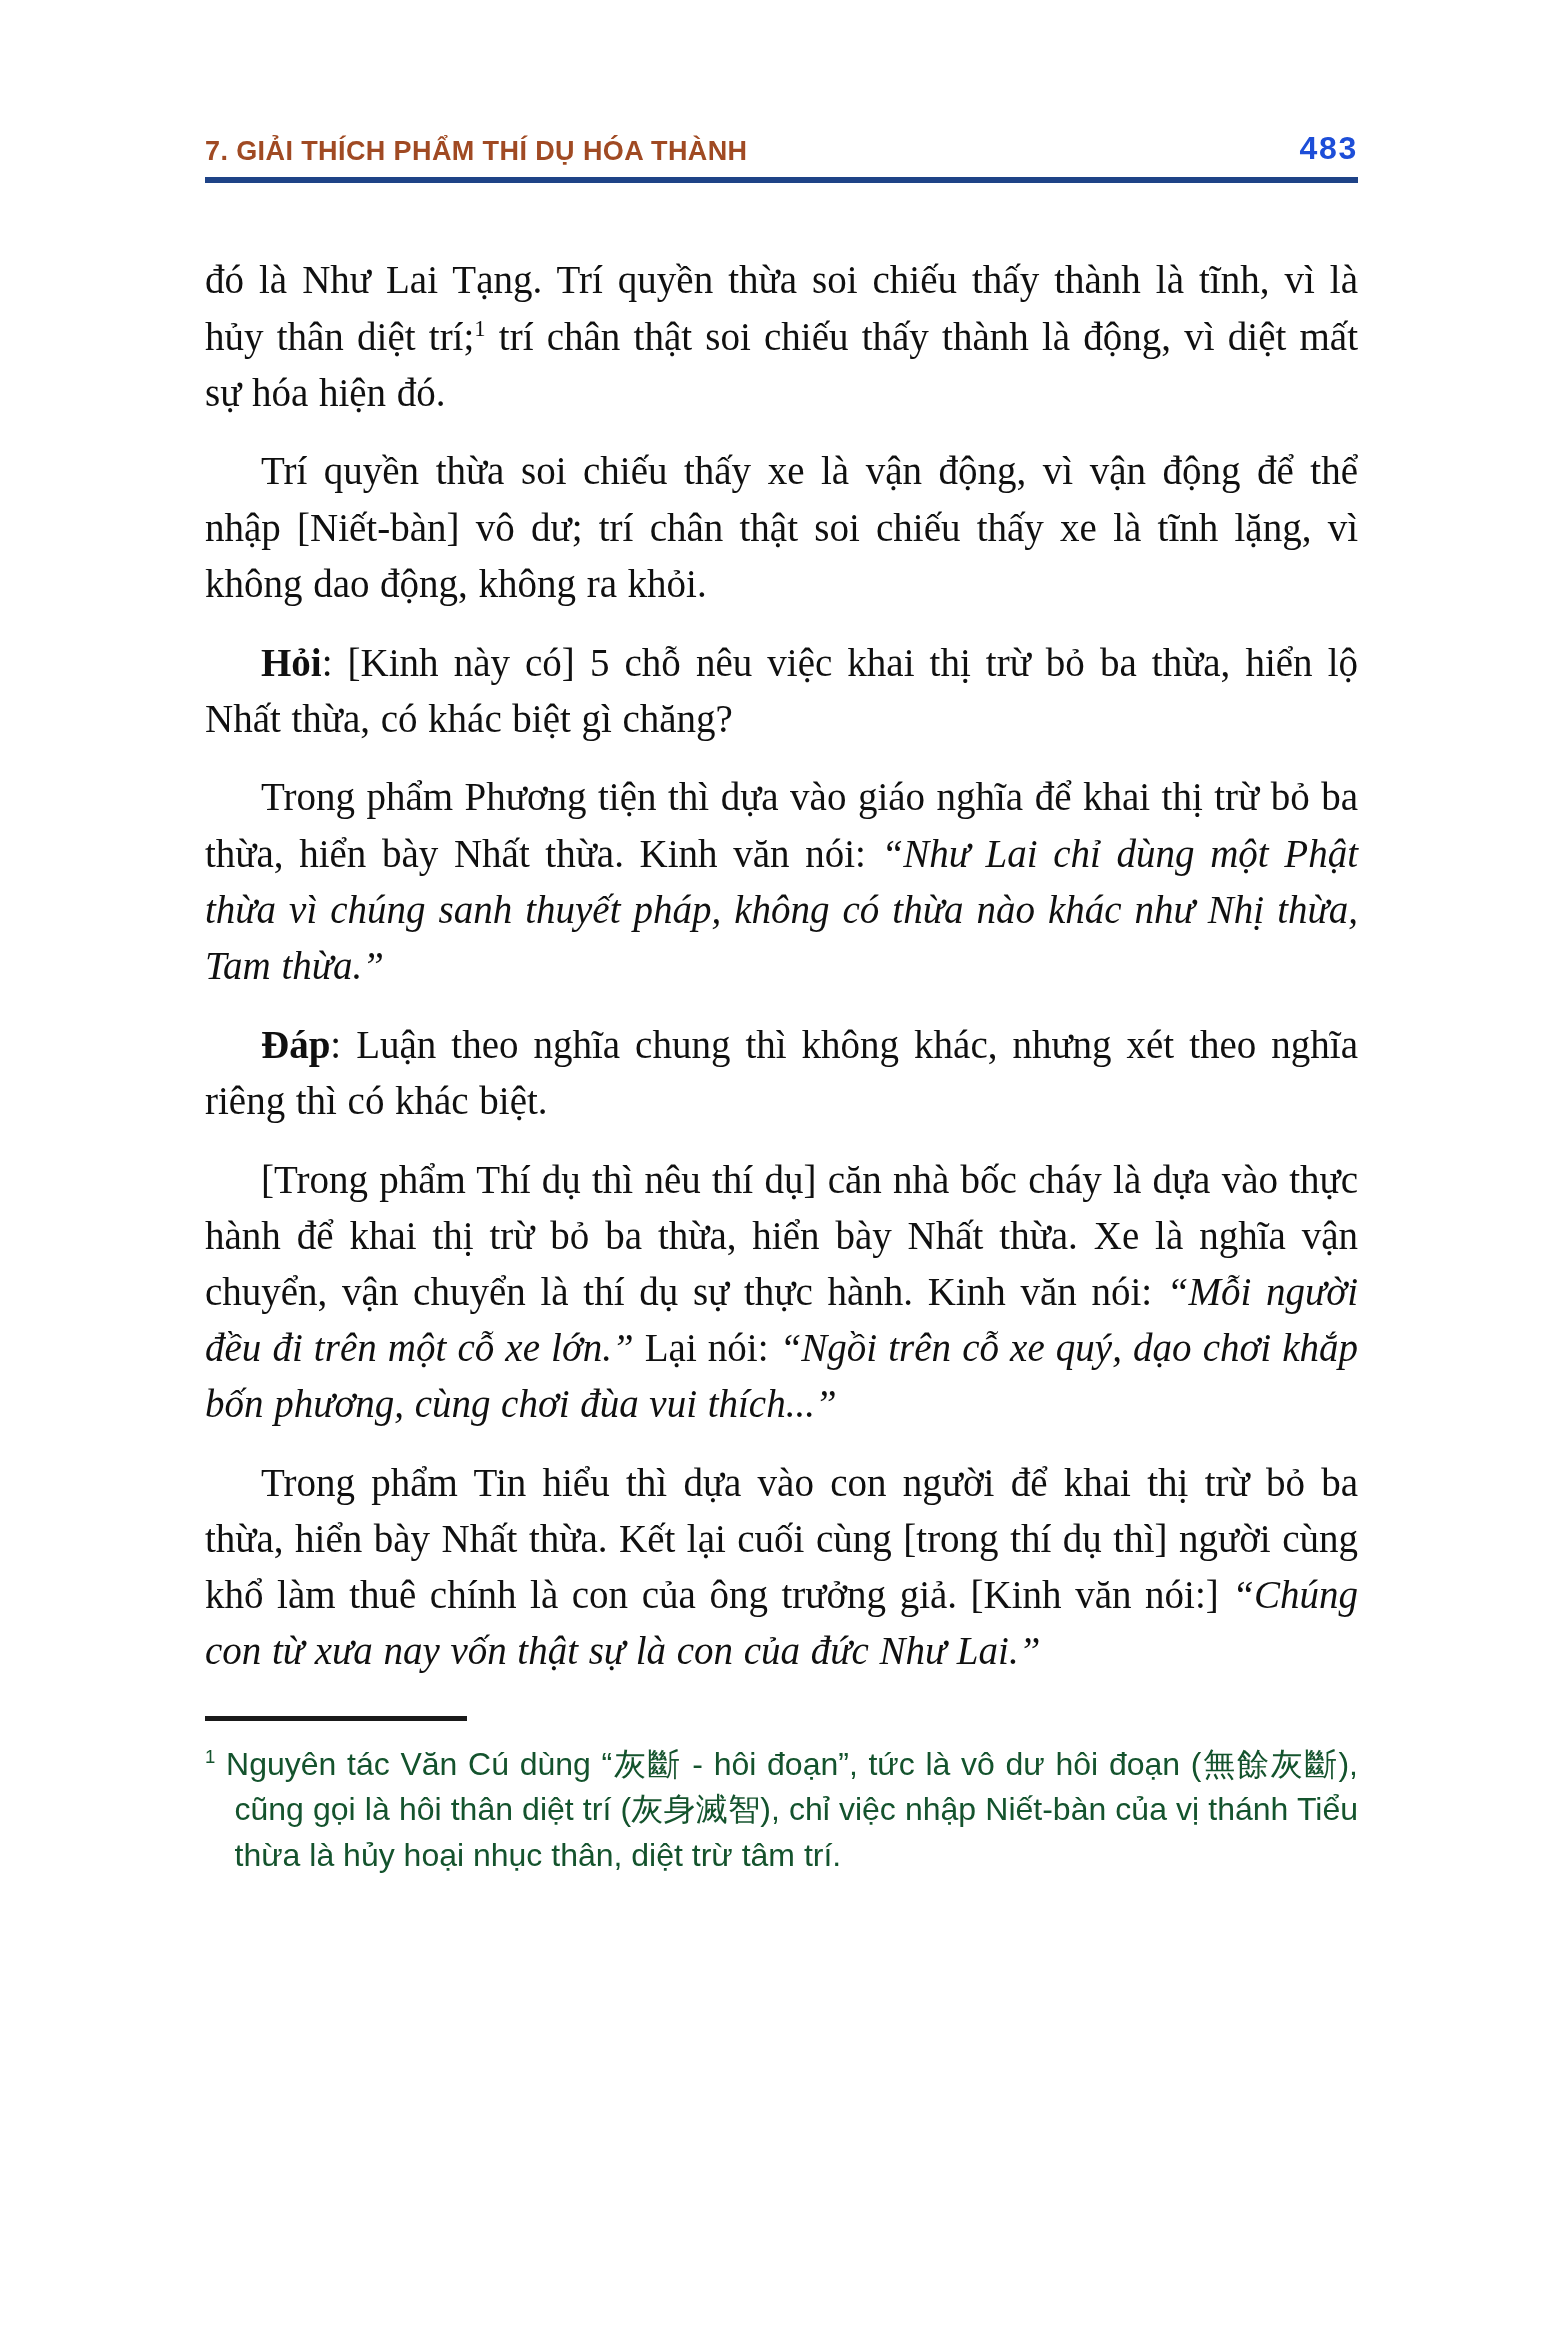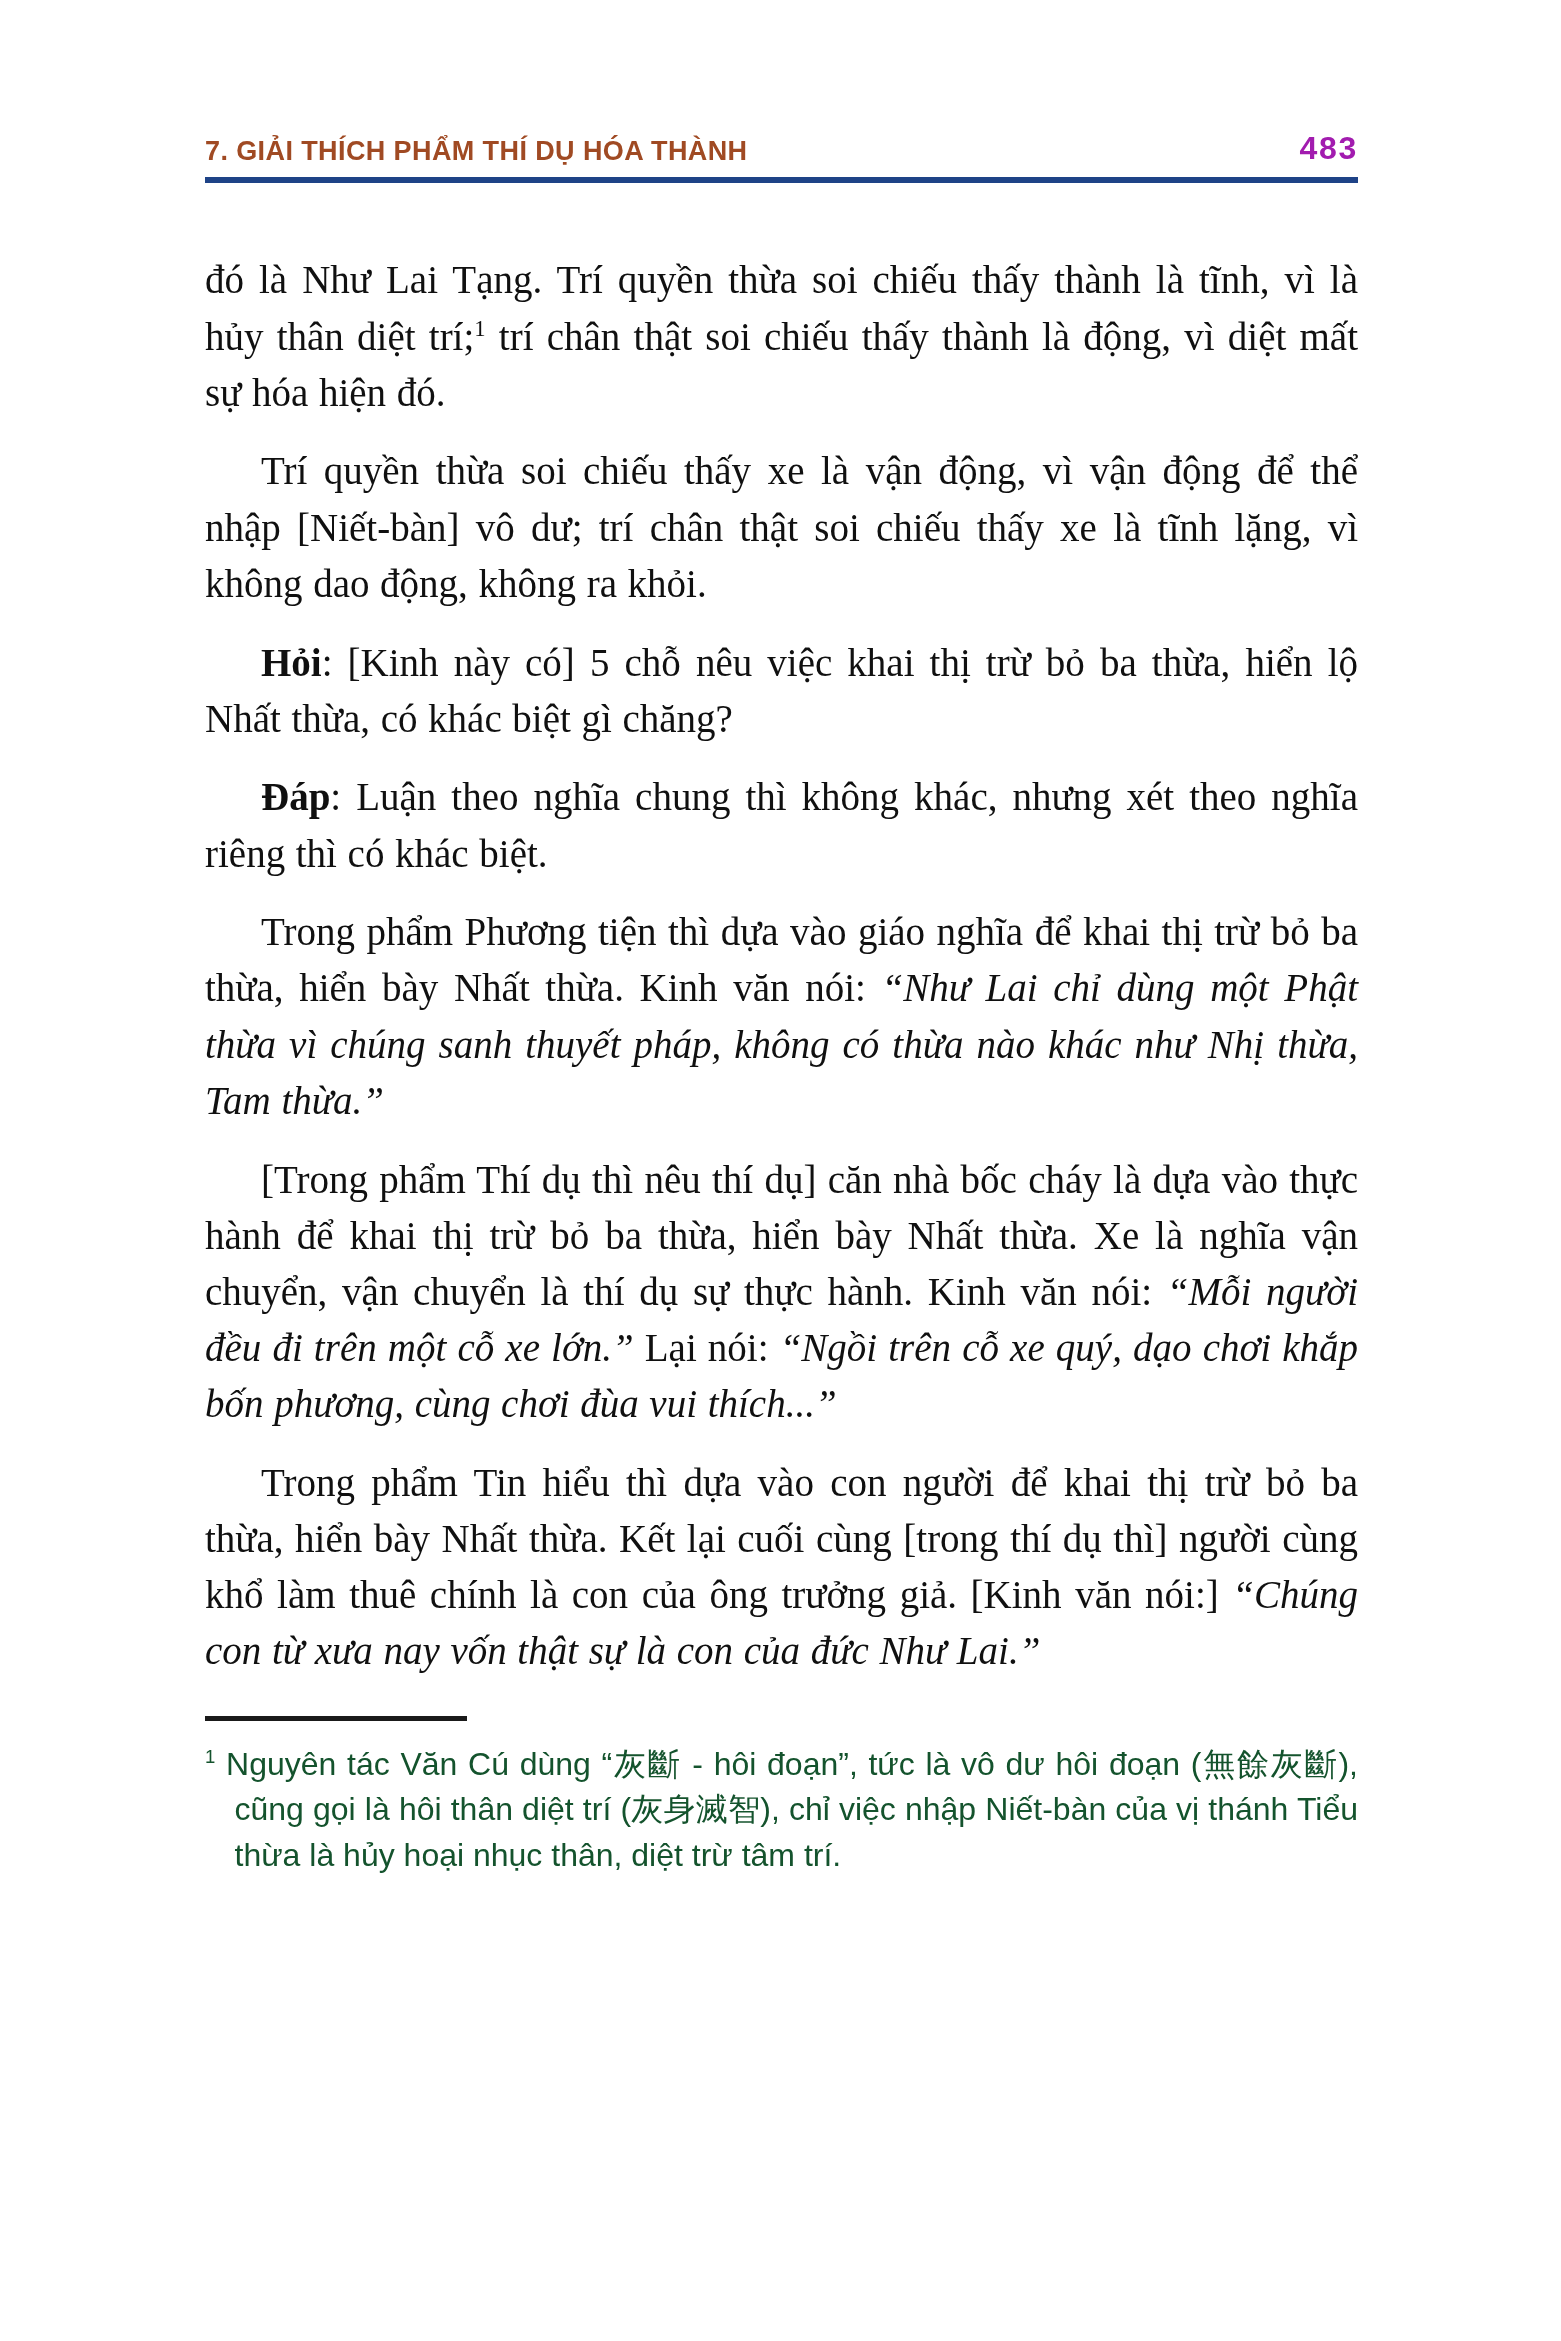--- a/index.html
+++ b/index.html
@@ -21,21 +21,21 @@
     align-items: flex-end;
     font-family: "Liberation Sans", "DejaVu Sans", sans-serif;
   }
   .chapter-title {
     color: var(--title-color, #A04A23);
     font-weight: bold;
     font-size: 27px;
     letter-spacing: 0.4px;
   }
   .page-number {
-    color: #a21caf;
+    color: #1d4ed8;
     font-weight: bold;
     font-size: 32px;
     letter-spacing: 1.7px;
   }
   .header-rule {
     height: 6px;
     background: var(--rule-color, #1E4387);
     margin-top: 10.4px;
   }
   .body-text {
@@ -86,23 +86,23 @@
 
   <main class="body-text">
 
     <p class="para"><span>đó là Như Lai Tạng. Trí quyền thừa soi chiếu thấy thành là tĩnh, vì là hủy thân diệt trí;</span><sup class="fn-ref">1</sup><span> trí chân thật soi chiếu thấy thành là động, vì diệt mất sự hóa hiện đó.</span></p>
 
     <p class="para indent"><span>Trí quyền thừa soi chiếu thấy xe là vận động, vì vận động để thể nhập [Niết-bàn] vô dư; trí chân thật soi chiếu thấy xe là tĩnh lặng, vì không dao động, không ra khỏi.</span></p>
 
 
     <p class="para indent"><span class="bold">Hỏi</span><span>: [Kinh này có] 5 chỗ nêu việc khai thị trừ bỏ ba thừa, hiển lộ Nhất thừa, có khác biệt gì chăng?</span></p>
 
+    <p class="para indent"><span>Trong phẩm Phương tiện thì dựa vào giáo nghĩa để khai thị trừ bỏ ba thừa, hiển bày Nhất thừa. Kinh văn nói: </span><span class="italic">“Như Lai chỉ dùng một Phật thừa vì chúng sanh thuyết pháp, không có thừa nào khác như Nhị thừa, Tam thừa.”</span></p>
+
     <p class="para indent"><span class="bold">Đáp</span><span>: Luận theo nghĩa chung thì không khác, nhưng xét theo nghĩa riêng thì có khác biệt.</span></p>
-
-    <p class="para indent"><span>Trong phẩm Phương tiện thì dựa vào giáo nghĩa để khai thị trừ bỏ ba thừa, hiển bày Nhất thừa. Kinh văn nói: </span><span class="italic">“Như Lai chỉ dùng một Phật thừa vì chúng sanh thuyết pháp, không có thừa nào khác như Nhị thừa, Tam thừa.”</span></p>
 
     <p class="para indent"><span>[Trong phẩm Thí dụ thì nêu thí dụ] căn nhà bốc cháy là dựa vào thực hành để khai thị trừ bỏ ba thừa, hiển bày Nhất thừa. Xe là nghĩa vận chuyển, vận chuyển là thí dụ sự thực hành. Kinh văn nói: </span><span class="italic">“Mỗi người đều đi trên một cỗ xe lớn.”</span><span> Lại nói: </span><span class="italic">“Ngồi trên cỗ xe quý, dạo chơi khắp bốn phương, cùng chơi đùa vui thích...”</span></p>
 
     <p class="para indent"><span>Trong phẩm Tin hiểu thì dựa vào con người để khai thị trừ bỏ ba thừa, hiển bày Nhất thừa. Kết lại cuối cùng [trong thí dụ thì] người cùng khổ làm thuê chính là con của ông trưởng giả. [Kinh văn nói:] </span><span class="italic">“Chúng con từ xưa nay vốn thật sự là con của đức Như Lai.”</span></p>
 
   </main>
 
   <footer class="footnote-area">
     <div class="footnote-rule"></div>
     <p class="footnote"><sup>1</sup><span> Nguyên tác Văn Cú dùng “灰斷 - hôi đoạn”, tức là vô dư hôi đoạn (無餘灰斷), cũng gọi là hôi thân diệt trí (灰身滅智), chỉ việc nhập Niết-bàn của vị thánh Tiểu thừa là hủy hoại nhục thân, diệt trừ tâm trí.</span></p>

